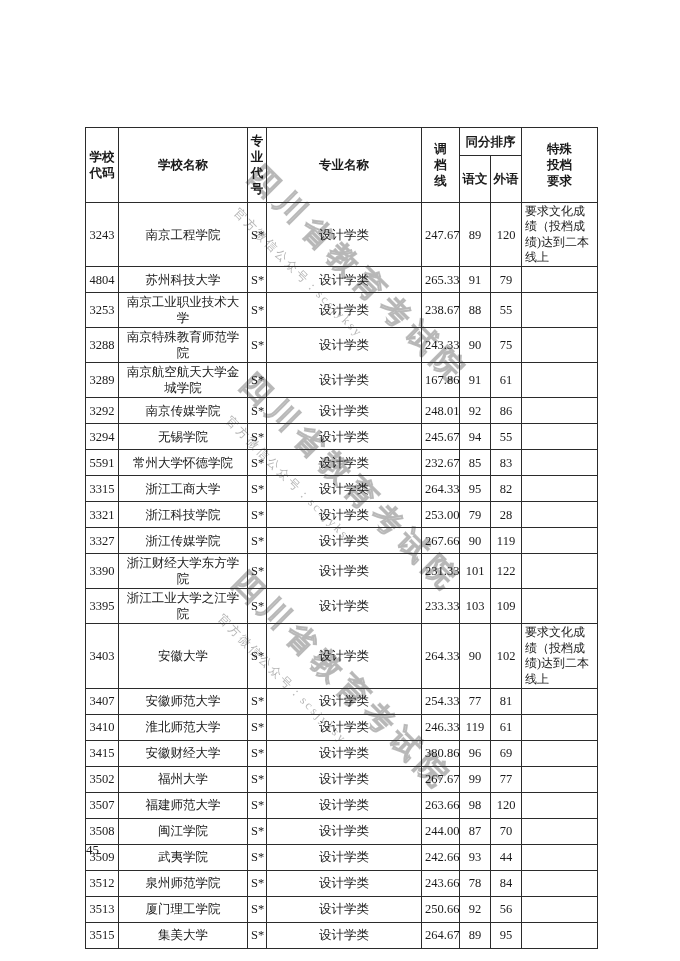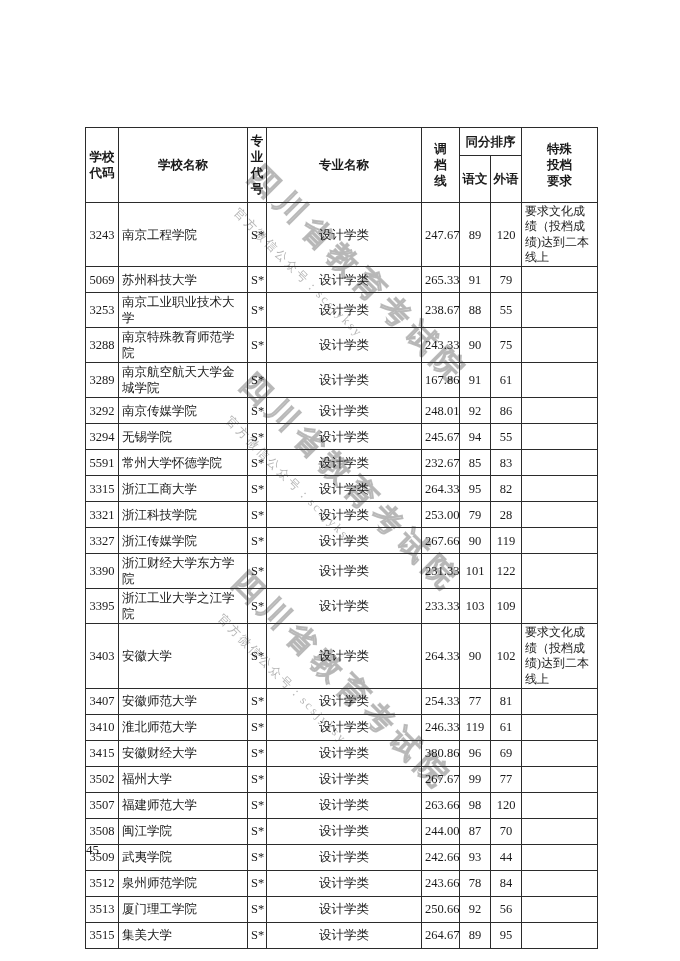--- a/index.html
+++ b/index.html
@@ -61,21 +61,21 @@
     font-weight: bold;
     text-align: center;
     padding: 2px;
   }
   .score-table thead tr.hr1 th { height: 23px; }
   .score-table thead tr.hr2 th { height: 42px; }
   .score-table tbody td { height: 23px; }
   .w1 { display:inline-block; width:1.05em; word-break:break-all; line-height:1.3; }
   .w2 { display:inline-block; width:2.1em;  word-break:break-all; line-height:1.3; }
   .c-code    { text-align:center; }
-  .c-name    { text-align:left; word-break:break-all; }
+  .c-name    { text-align:center; word-break:break-all; }
   .c-mcode   { text-align:center; padding:1px 1px; }
   .c-mname   { text-align:center; word-break:break-all; }
   .c-cutoff  { text-align:center; font-weight:normal; }
   .c-num     { text-align:center; }
   .c-special { text-align:left; font-size:12px; word-break:break-all; line-height:1.3; }
   
   .pageno {
     position: absolute;
     left: 86px;
     top: 842px;
@@ -132,21 +132,21 @@
     <td class="c-code">3243</td>
     <td class="c-name">南京工程学院</td>
     <td class="c-mcode">S*</td>
     <td class="c-mname">设计学类</td>
     <td class="c-cutoff">247.67</td>
     <td class="c-num">89</td>
     <td class="c-num">120</td>
     <td class="c-special">要求文化成绩（投档成绩)达到二本线上</td>
   </tr>
         <tr>
-    <td class="c-code">5069</td>
+    <td class="c-code">4804</td>
     <td class="c-name">苏州科技大学</td>
     <td class="c-mcode">S*</td>
     <td class="c-mname">设计学类</td>
     <td class="c-cutoff">265.33</td>
     <td class="c-num">91</td>
     <td class="c-num">79</td>
     <td class="c-special"></td>
   </tr>
         <tr>
     <td class="c-code">3253</td>

